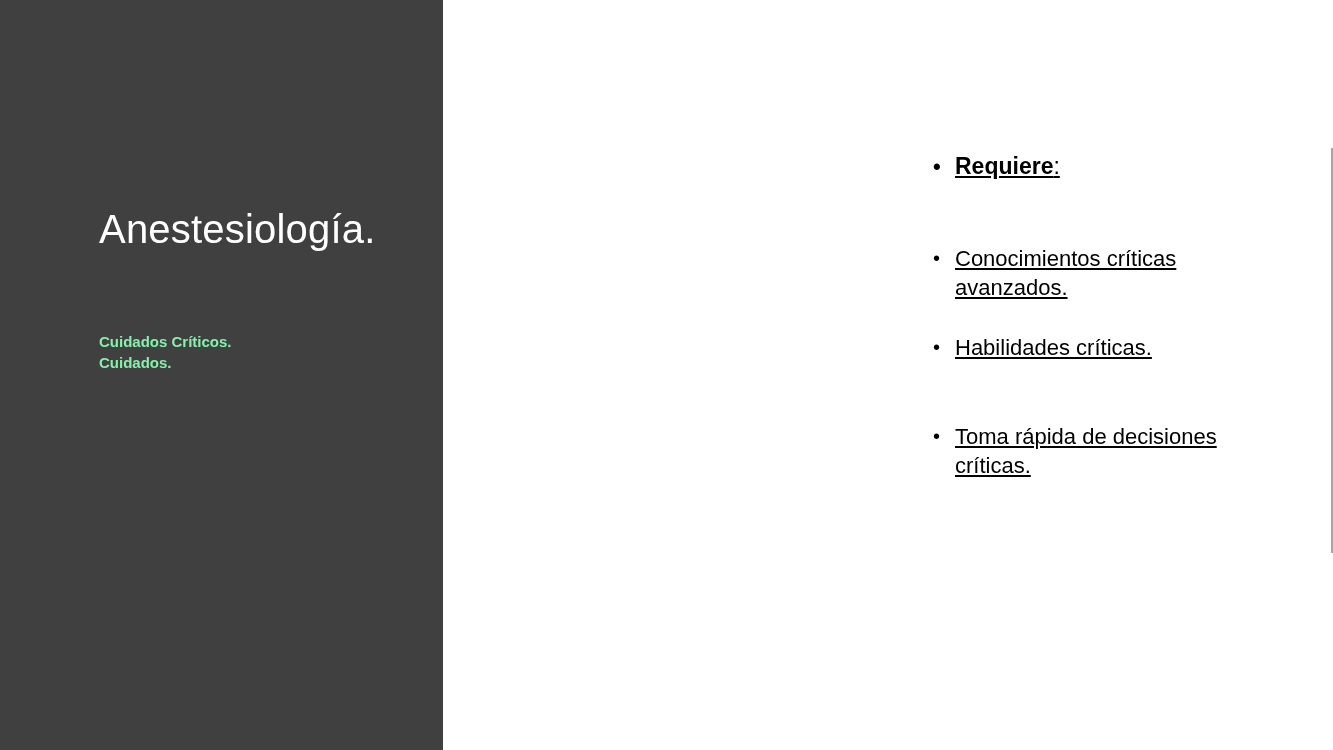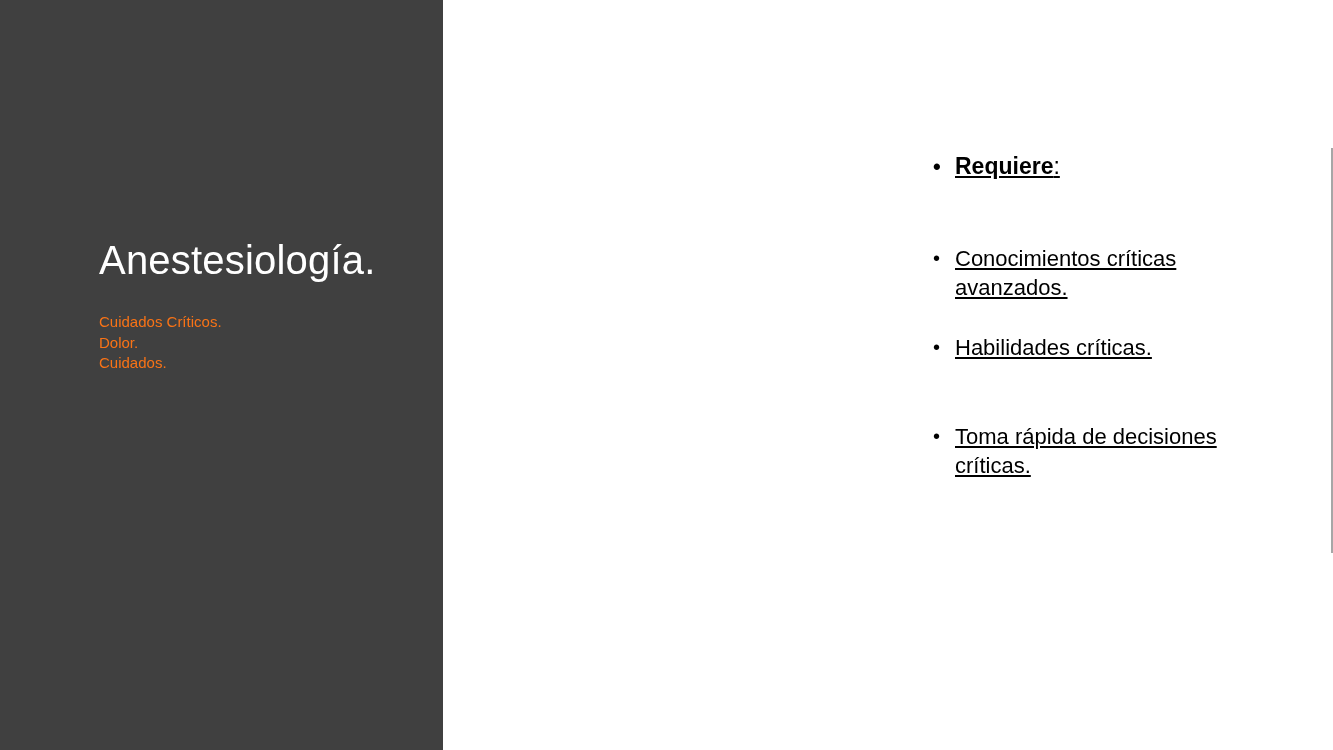--- a/index.html
+++ b/index.html
@@ -31,31 +31,30 @@
   .slide-title {
     position: absolute;
     left: 99px;
     top: 207px;
     width: 330px;
     color: #ffffff;
     font-size: 40px;
     font-weight: 400;
     line-height: 1.1;
     letter-spacing: 0.2px;
-    margin-top: 31px;
   }
   .subtitle-block {
     position: absolute;
     left: 99px;
-    top: 312px;
+    top: 332px;
     width: 330px;
-    color: #f97316;
+    color: #86efac;
     font-size: 15px;
     line-height: 20.5px;
-    font-weight: 400;
+    font-weight: 700;
   }
   .subtitle-line {
     display: block;
     white-space: nowrap;
   }
   
   .content {
     position: absolute;
     left: 443px;
     top: 0;
@@ -111,21 +110,20 @@
 </style>
 </head>
 <body>
 
 <div class="slide">
 
   <div class="left-panel">
     <div class="slide-title">Anestesiología.</div>
     <div class="subtitle-block">
       <span class="subtitle-line">Cuidados Críticos.</span>
-      <span class="subtitle-line">Dolor.</span>
       <span class="subtitle-line">Cuidados.</span>
     </div>
   </div>
 
   <div class="content">
 
     <div class="divider"></div>
 
     <div class="col col-left">
       <div class="bullet-item heading">

